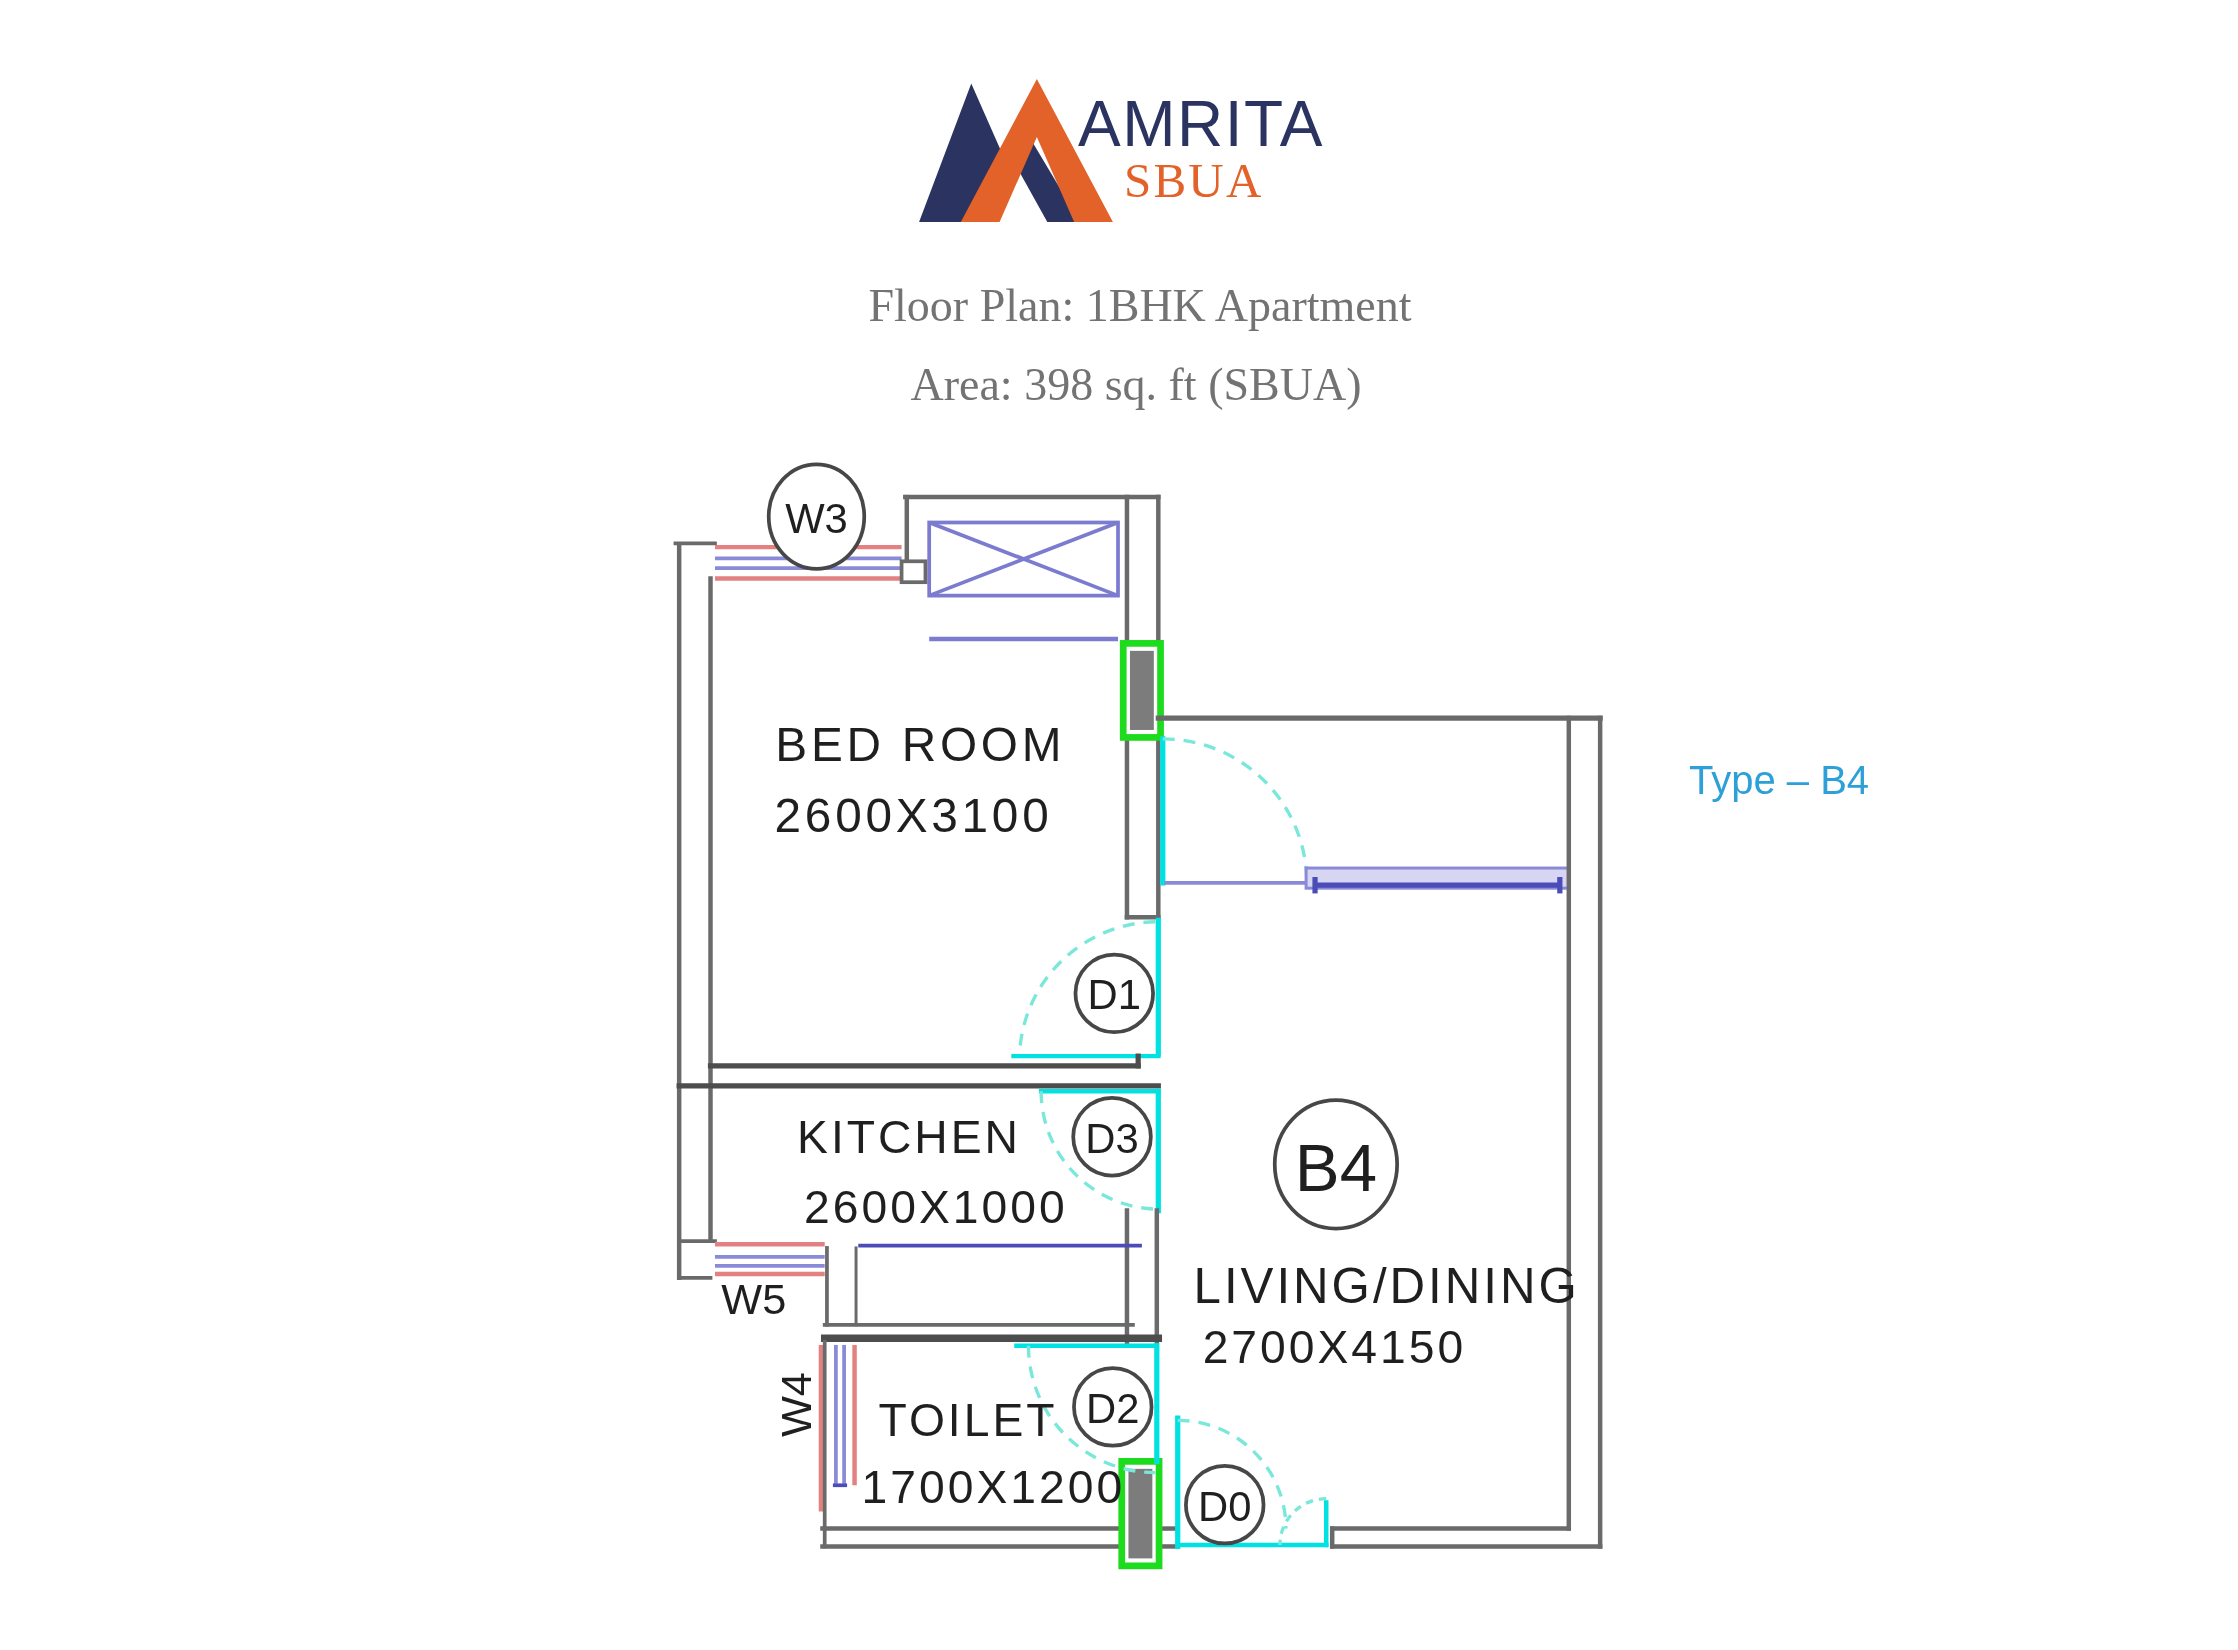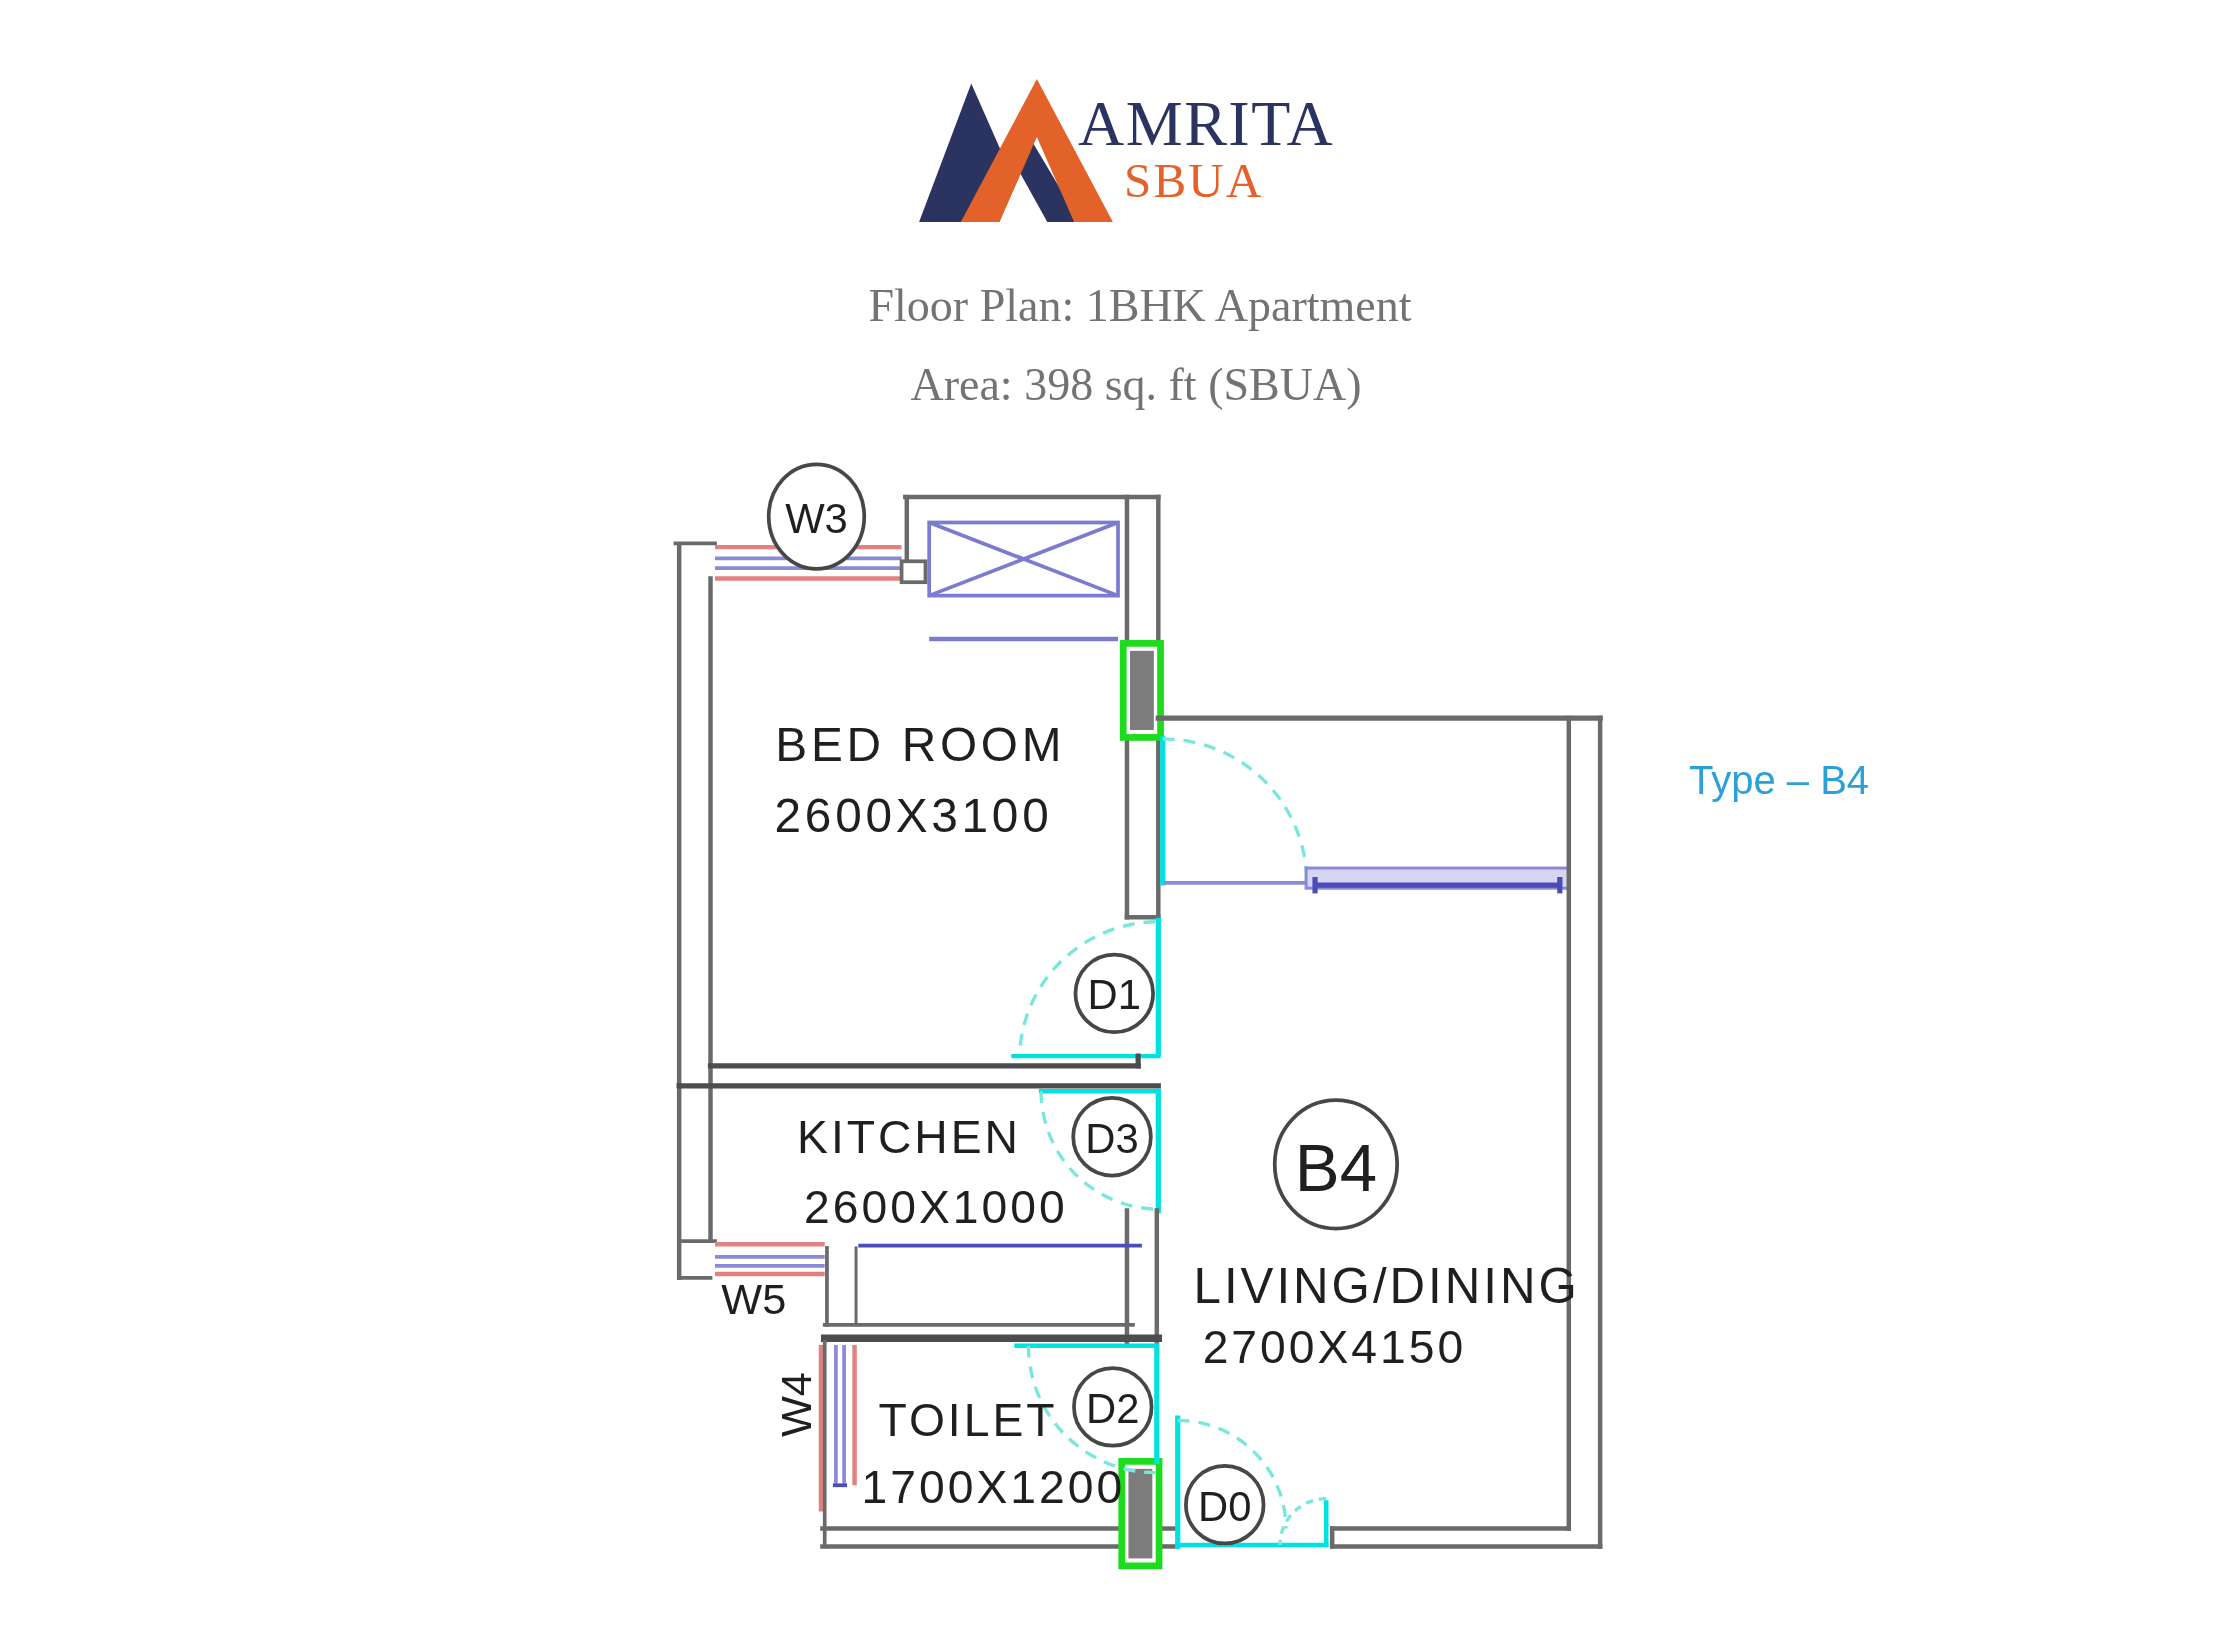--- a/index.html
+++ b/index.html
@@ -7,21 +7,21 @@
     --window_red:#e38181; --window_blue:#8a8ad8; --shaft_blue:#7b7bd0; --sill_dark:#4c4cb8;
     --door_cyan:#00e2e2; --door_cyan_dash:#79e8da;
     --column_green:#1ddb1d; --column_fill:#7c7c7c;
     --text_dark:#1f1f1f; --accent_blue:#2da0d8; --logo_navy:#2b3460; --logo_orange:#e2622a;
   }
   *{margin:0;padding:0;box-sizing:border-box}
   html,body{background:#ffffff}
   body{width:2239px;height:1651px;position:relative;overflow:hidden;
        font-family:"Liberation Sans",sans-serif;}
   .abs{position:absolute}
-  .brand{font-family:Liberation Serif, serif;color:var(--logo_navy);
+  .brand{font-family:Liberation Sans, sans-serif;color:var(--logo_navy);
          font-size:64px;letter-spacing:1.5px;white-space:nowrap}
   .brand-sub{font-family:"Liberation Serif",serif;color:var(--logo_orange);
          font-size:49px;letter-spacing:2.2px;white-space:nowrap}
   .title-line{font-family:"Liberation Serif",serif;color:#737373;font-size:46px;
          white-space:nowrap;transform:translateX(-50%)}
   .type-label{color:var(--accent_blue);font-size:40px;white-space:nowrap;font-weight:400}
   svg .wall{stroke:var(--wall);stroke-width:6;fill:none;stroke-linecap:square}
   svg .wall7{stroke:var(--wall);stroke-width:7;fill:none;stroke-linecap:square}
   svg .walld{stroke:var(--wall_dark);stroke-width:7;fill:none;stroke-linecap:square}
   svg .wallthick{stroke:var(--wall_dark);stroke-width:10;fill:none;stroke-linecap:square}

